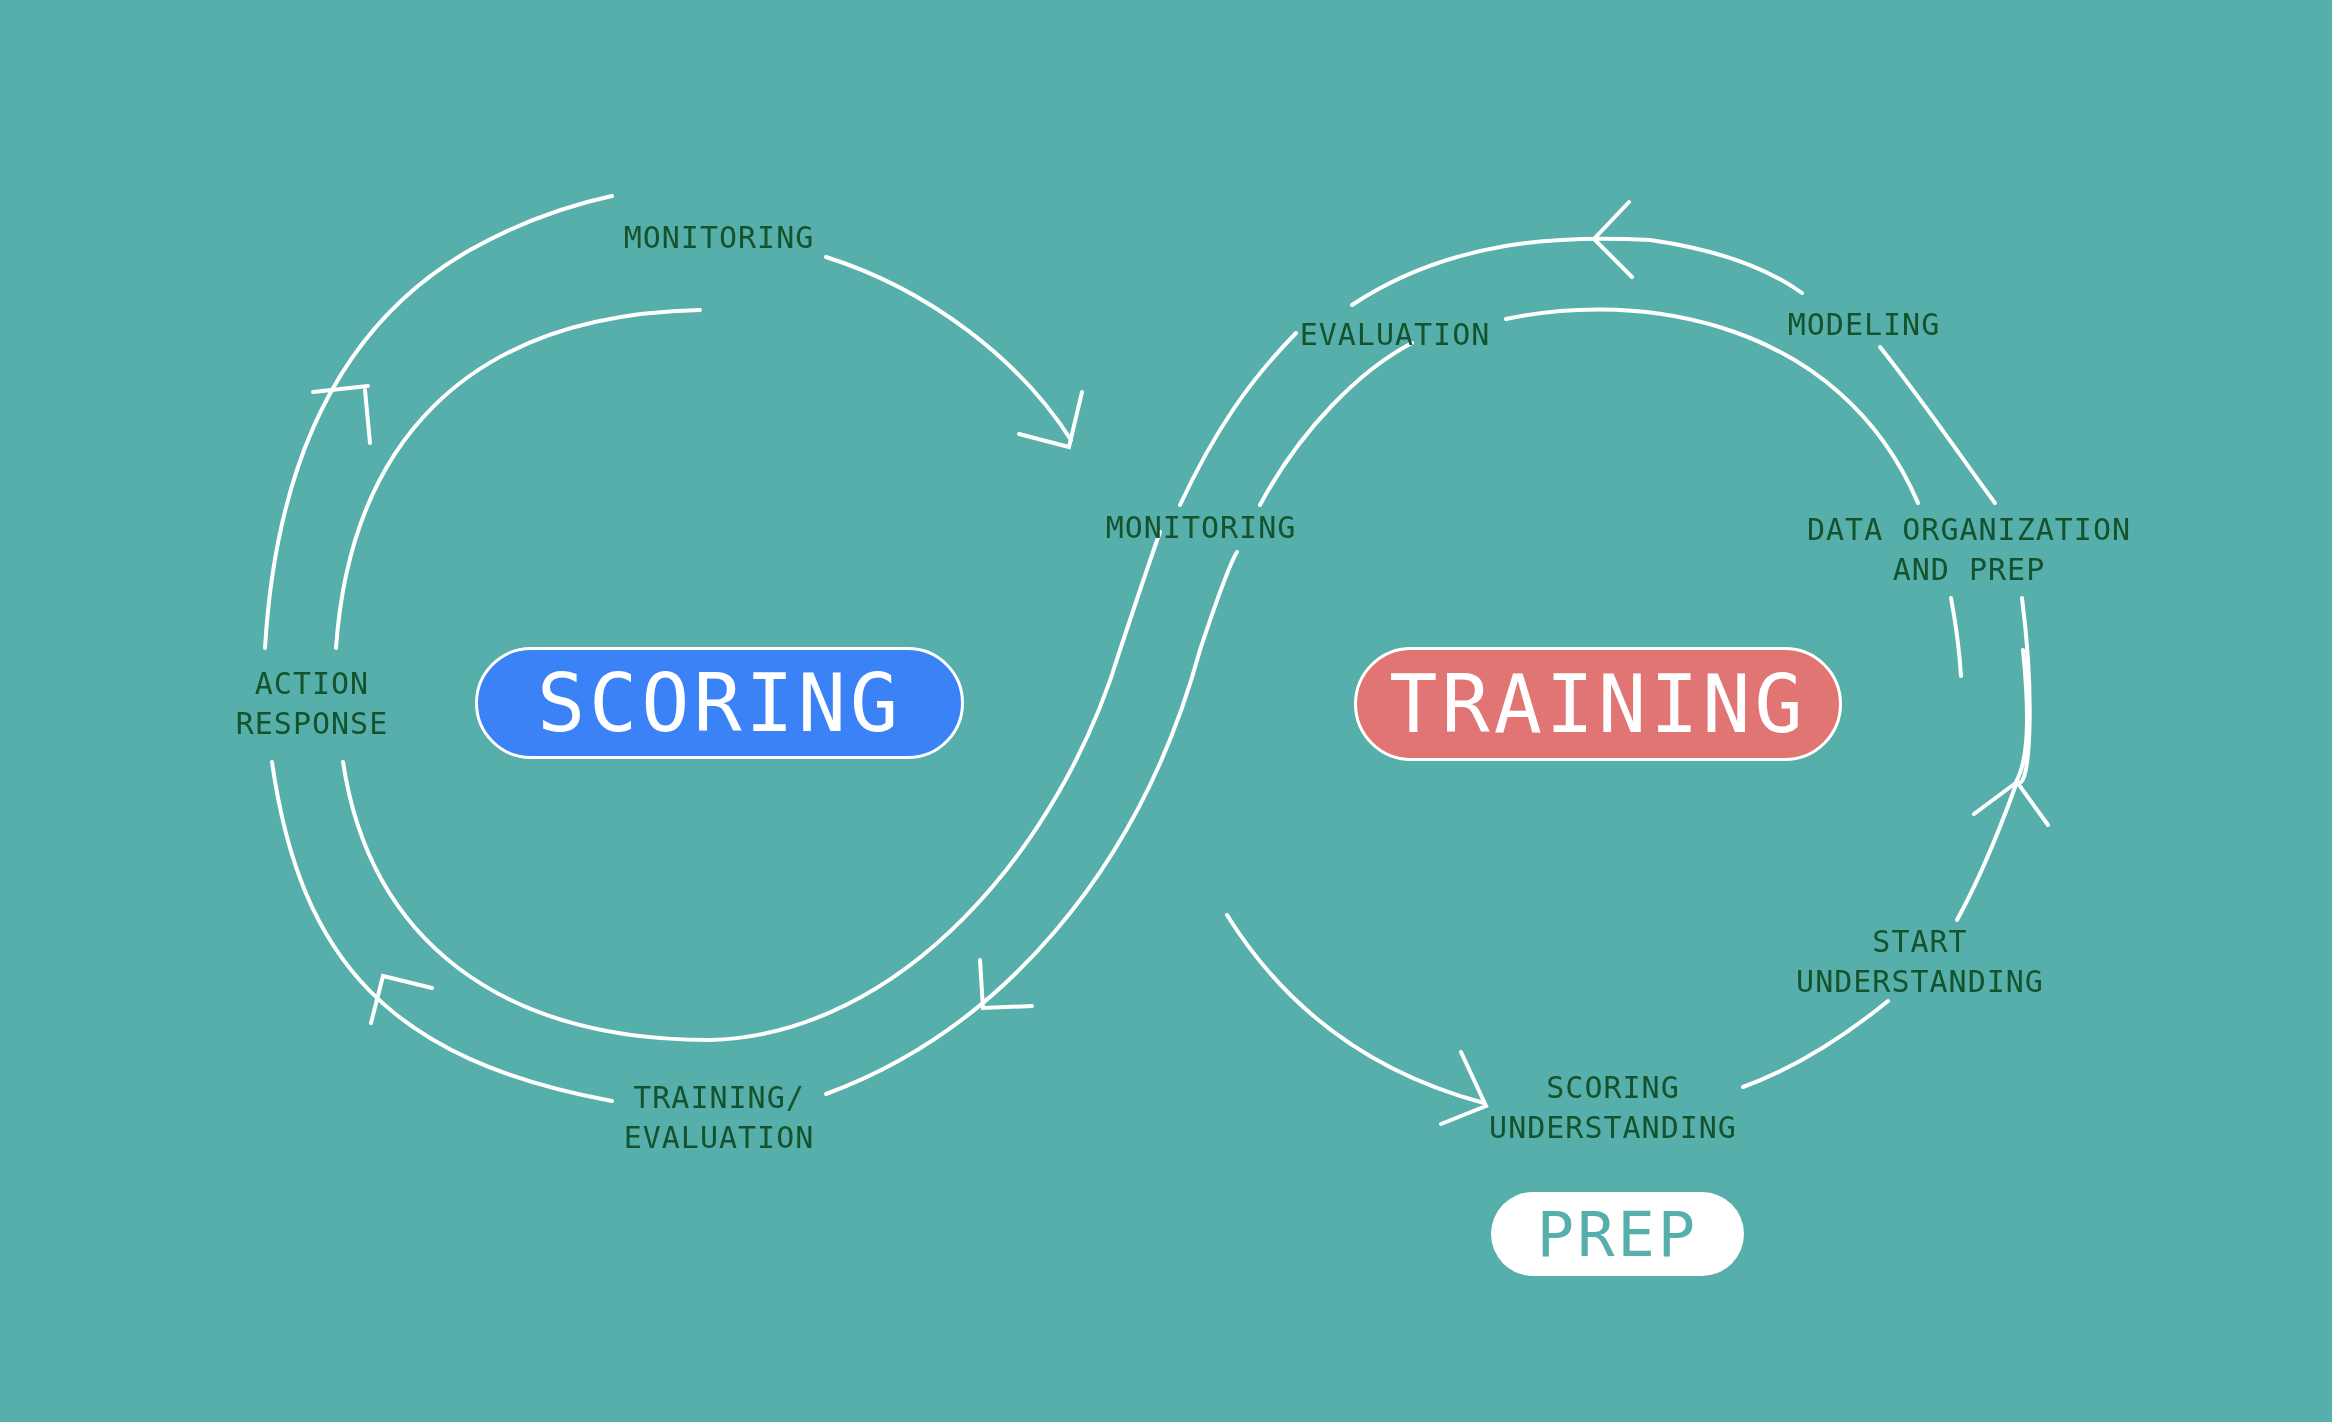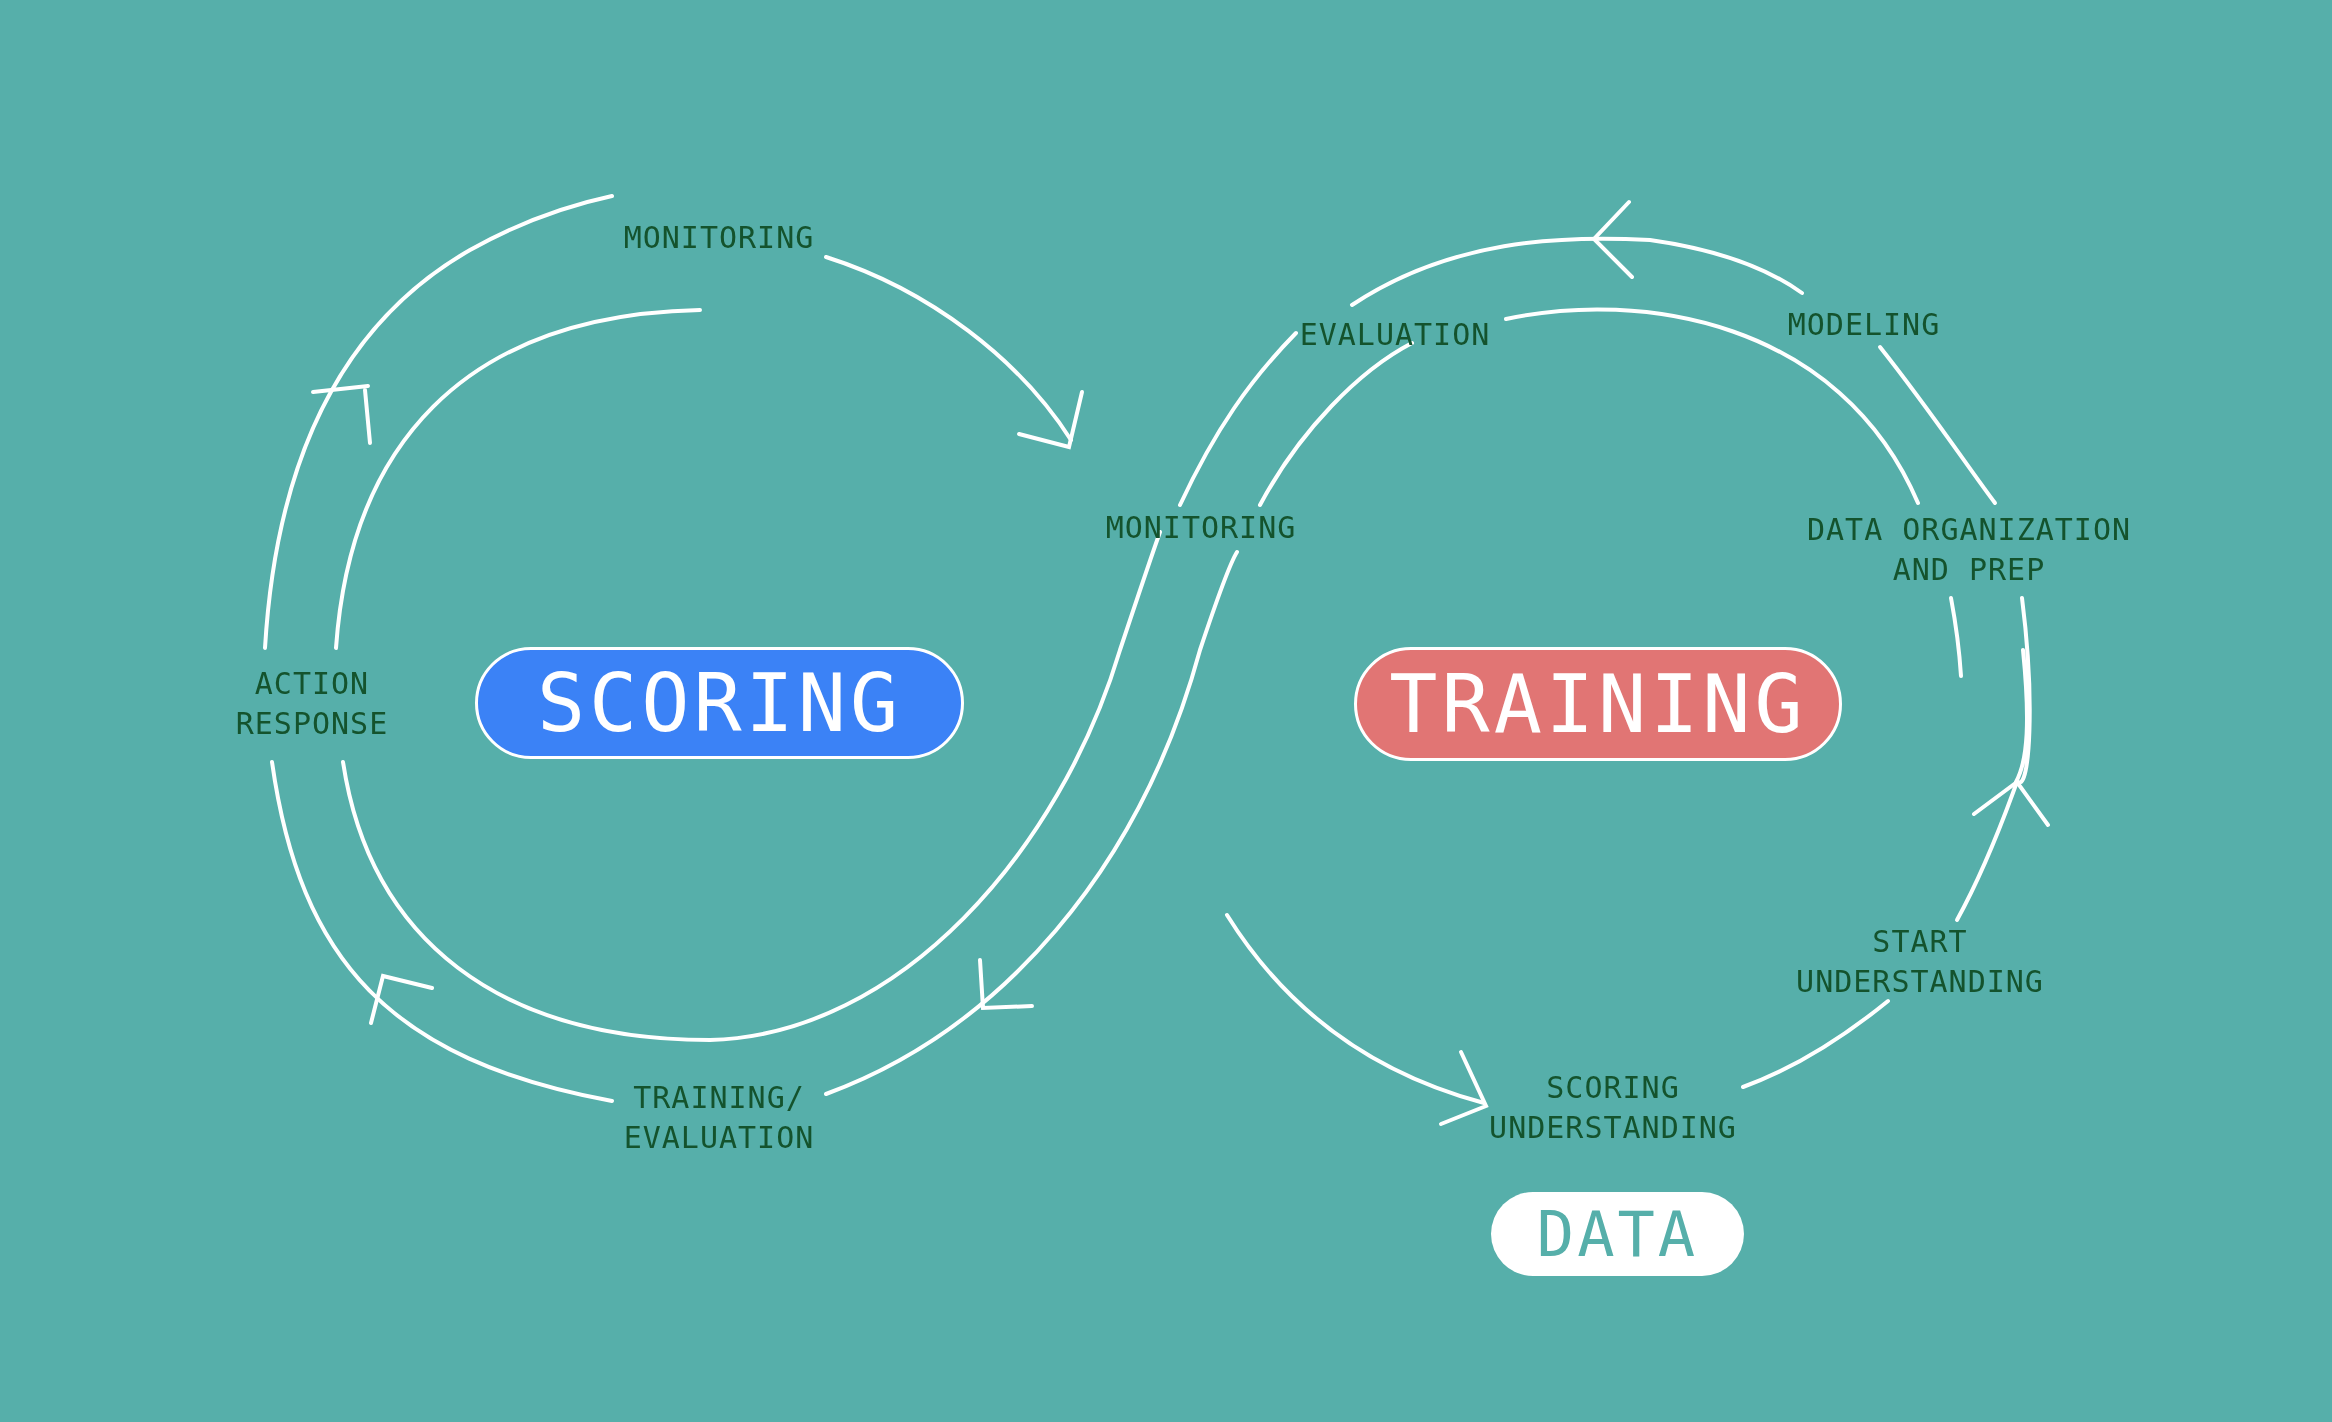--- a/index.html
+++ b/index.html
@@ -107,13 +107,13 @@
   <div>START</div>
   <div>UNDERSTANDING</div>
 </div>
 <div class="lbl" style="left:1613px; top:1068px;">
   <div>SCORING</div>
   <div>UNDERSTANDING</div>
 </div>
 
 <div class="pill" style="left:475px; top:647px; width:489px; height:112px; background:#3b82f6;">SCORING</div>
 <div class="pill" style="left:1354px; top:647px; width:488px; height:114px; background:#E17574;">TRAINING</div>
-<div class="start" style="left:1491px; top:1192px; width:253px; height:84px; color:#56AFAA;">DATA</div>
+<div class="start" style="left:1491px; top:1192px; width:253px; height:84px; color:#56AFAA;">PREP</div>
 
 </body></html>

